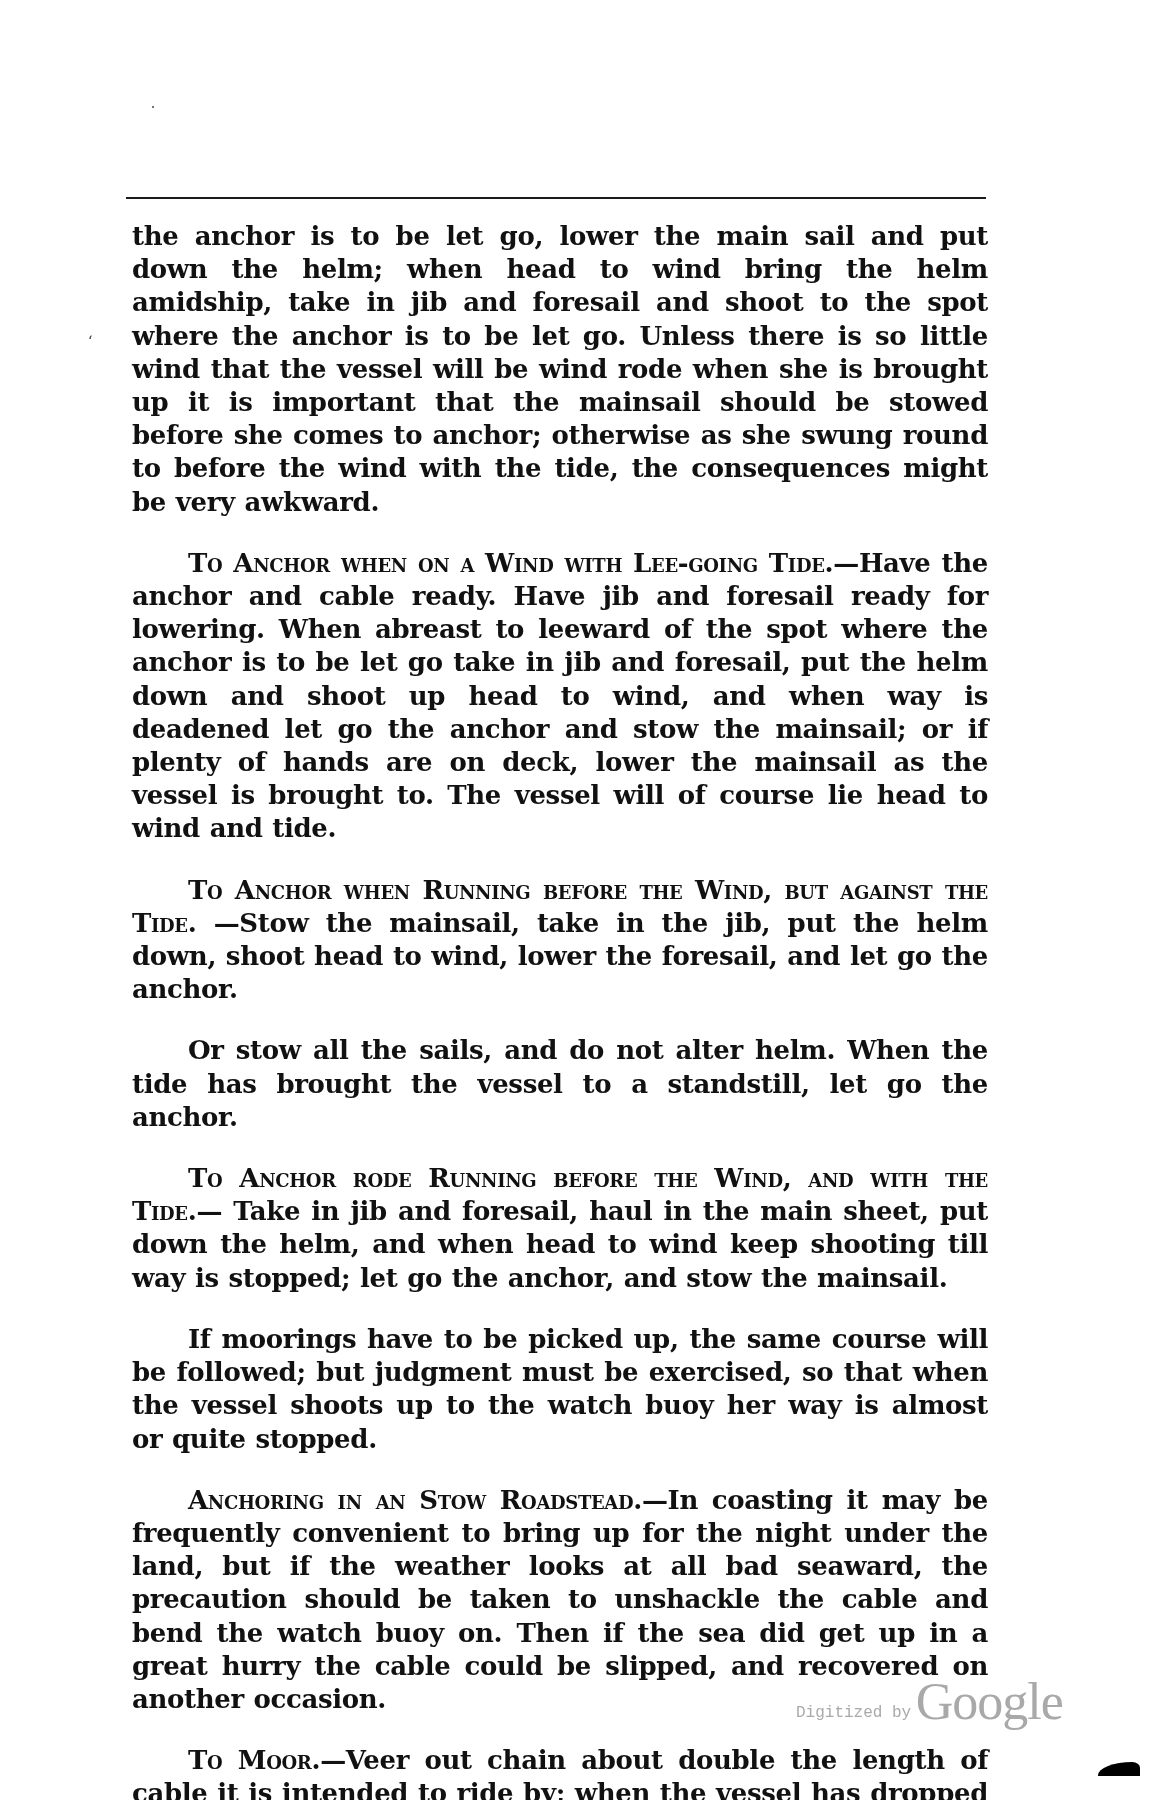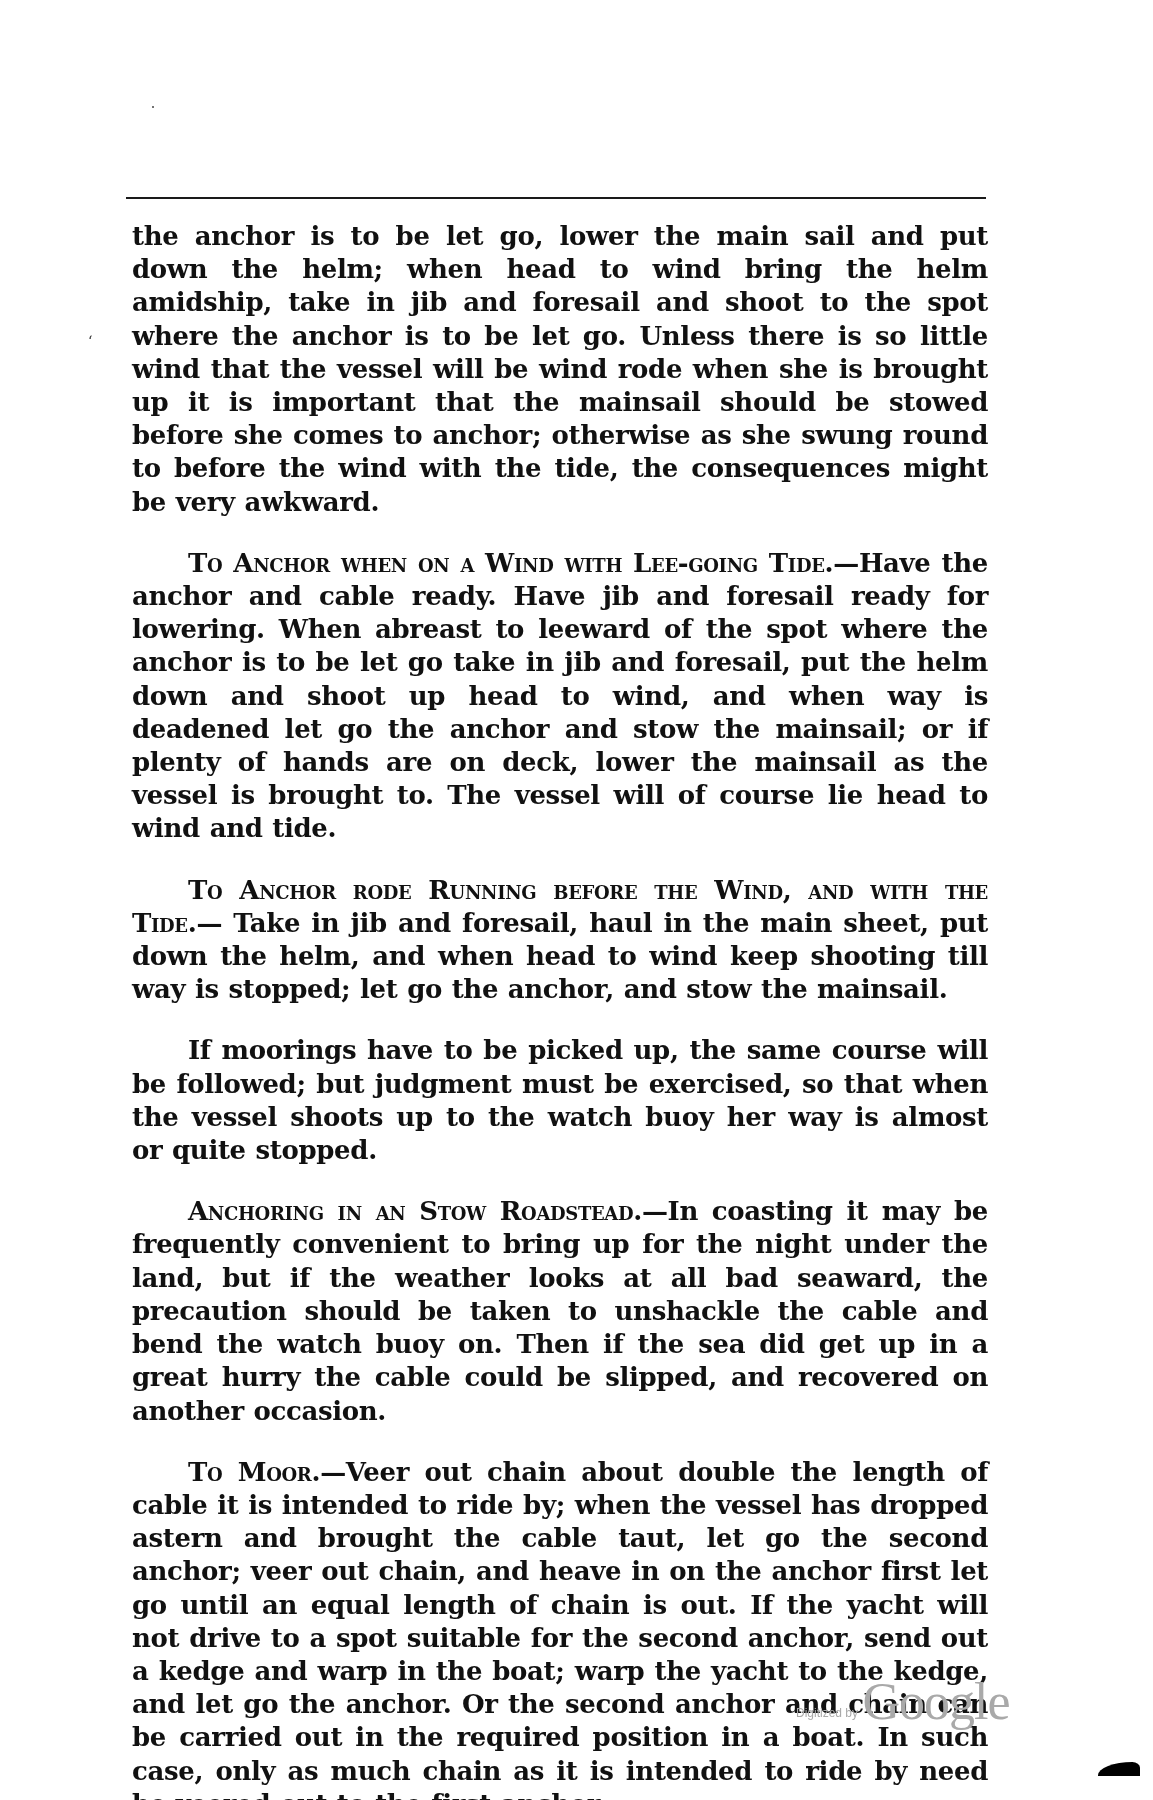--- a/index.html
+++ b/index.html
@@ -36,21 +36,21 @@
       text-align: justify; letter-spacing: -0.35px; word-spacing: 1px;
     }
     .body-text p { margin: 0; text-indent: 0; }
     .body-text p.indent { text-indent: 56px; margin-top: 28px; }
     .sc { font-variant: small-caps; }
     .margin-mark { position: absolute; left: 88px; top: 333px; font-size: 14px; color: #333; }
     .watermark {
       position: absolute; left: 796px; top: 1672px; color: #a9a9a9;
       font-family: "Liberation Sans", sans-serif; white-space: nowrap;
     }
-    .watermark .small { font-size: 12px; vertical-align: 2px; }
+    .watermark .small { font-size: 16px; vertical-align: 2px; font-family: Liberation Mono, monospace; }
     .watermark .big { font-family: "Liberation Serif", serif; font-size: 52px; letter-spacing: -1px; }
     .corner-blot {
       position: absolute; left: 1098px; top: 1762px; width: 42px; height: 14px; background: #000;
       border-top-left-radius: 36px 14px; border-top-right-radius: 8px 6px;
     }
   </style>
 </head>
 <body>
 
 <div class="page">
@@ -61,20 +61,26 @@
   <div class="margin-mark">‘</div>
 
   <div class="body-text">
     <p>
       <span>the anchor is to be let go, lower the main sail and put down the helm; when head to wind bring the helm amidship, take in jib and foresail and shoot to the spot where the anchor is to be let go. Unless there is so little wind that the vessel will be wind rode when she is brought up it is important that the mainsail should be stowed before she comes to anchor; otherwise as she swung round to before the wind with the tide, the consequences might be very awkward.</span>
     </p>
     <p class="indent">
       <span class="sc">To Anchor when on a Wind with Lee-going Tide.</span><span>—Have the anchor and cable ready. Have jib and foresail ready for lowering. When abreast to leeward of the spot where the anchor is to be let go take in jib and foresail, put the helm down and shoot up head to wind, and when way is deadened let go the anchor and stow the mainsail; or if plenty of hands are on deck, lower the mainsail as the vessel is brought to. The vessel will of course lie head to wind and tide.</span>
     </p>
     <p class="indent">
+      <span class="sc">To Anchor when Running before the Wind, but against the Tide.</span><span> —Stow the mainsail, take in the jib, put the helm down, shoot head to wind, lower the foresail, and let go the anchor.</span>
+    </p>
+    <p class="indent">
+      <span>Or stow all the sails, and do not alter helm. When the tide has brought the vessel to a standstill, let go the anchor.</span>
+    </p>
+    <p class="indent">
       <span class="sc">To Anchor rode Running before the Wind, and with the Tide.</span><span>— Take in jib and foresail, haul in the main sheet, put down the helm, and when head to wind keep shooting till way is stopped; let go the anchor, and stow the mainsail.</span>
     </p>
     <p class="indent">
       <span>If moorings have to be picked up, the same course will be followed; but judgment must be exercised, so that when the vessel shoots up to the watch buoy her way is almost or quite stopped.</span>
     </p>
     <p class="indent">
       <span class="sc">Anchoring in an Stow Roadstead.</span><span>—In coasting it may be frequently convenient to bring up for the night under the land, but if the weather looks at all bad seaward, the precaution should be taken to unshackle the cable and bend the watch buoy on. Then if the sea did get up in a great hurry the cable could be slipped, and recovered on another occasion.</span>
     </p>
     <p class="indent">
       <span class="sc">To Moor.</span><span>—Veer out chain about double the length of cable it is intended to ride by; when the vessel has dropped astern and brought the cable taut, let go the second anchor; veer out chain, and heave in on the anchor first let go until an equal length of chain is out. If the yacht will not drive to a spot suitable for the second anchor, send out a kedge and warp in the boat; warp the yacht to the kedge, and let go the anchor. Or the second anchor and chain can be carried out in the required position in a boat. In such case, only as much chain as it is intended to ride by need be veered out to the first anchor.</span>

